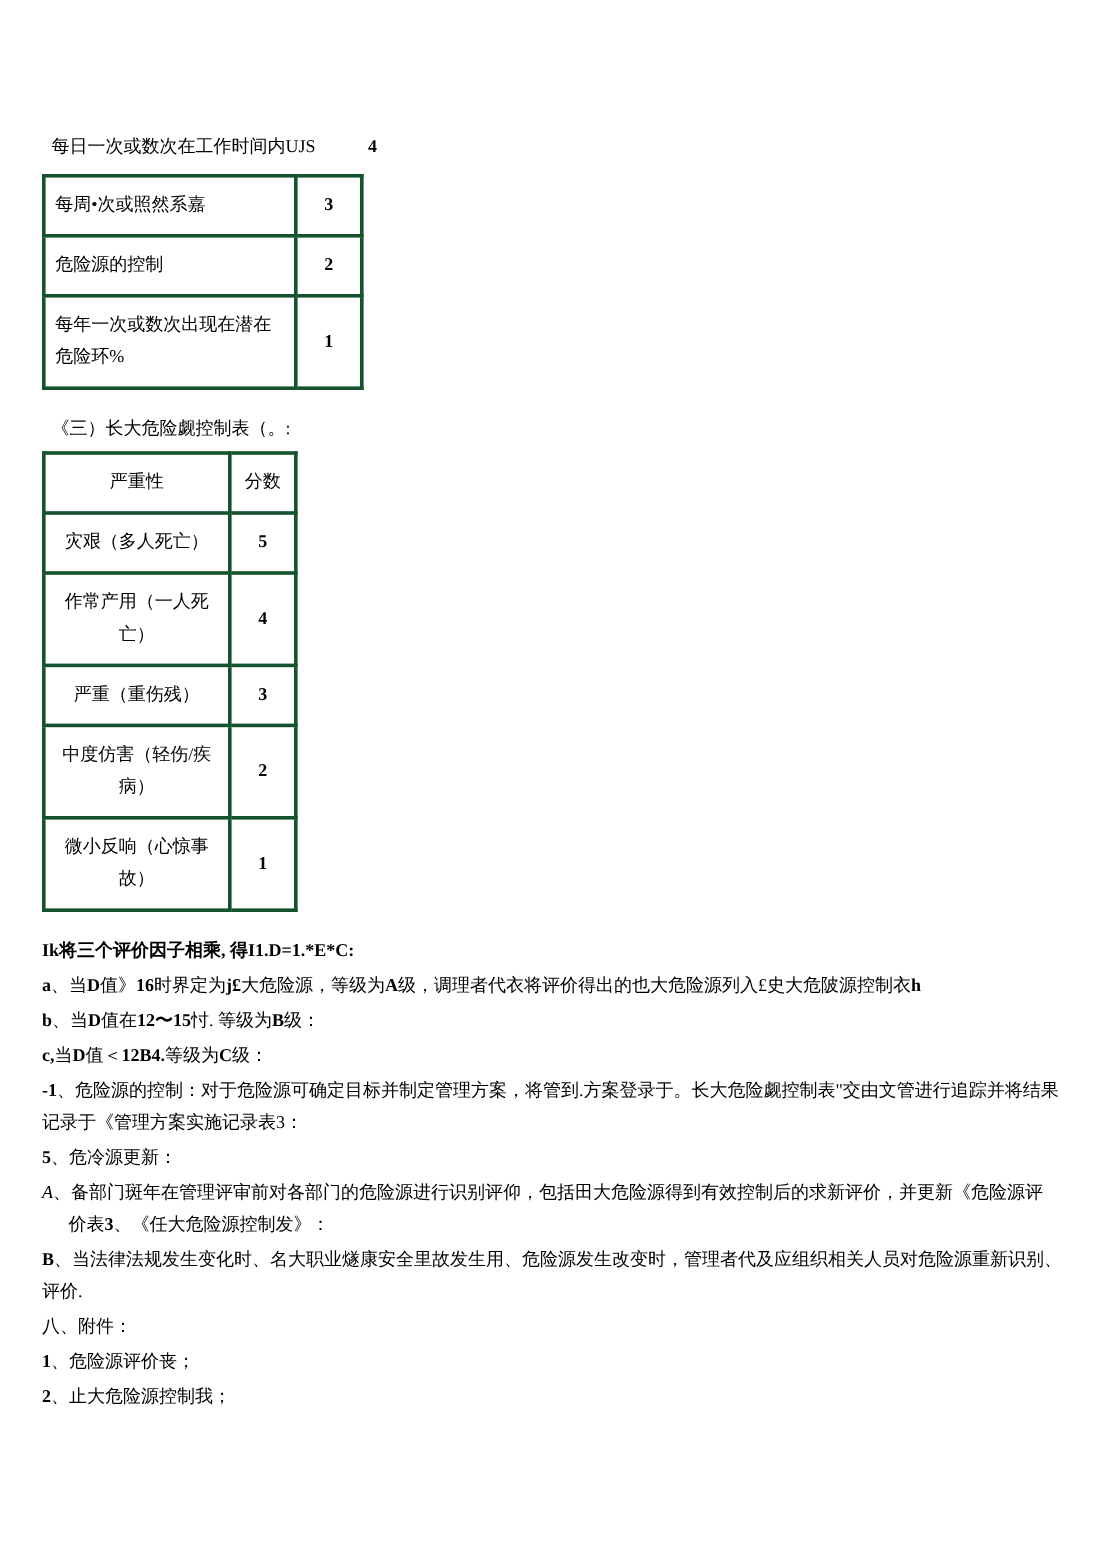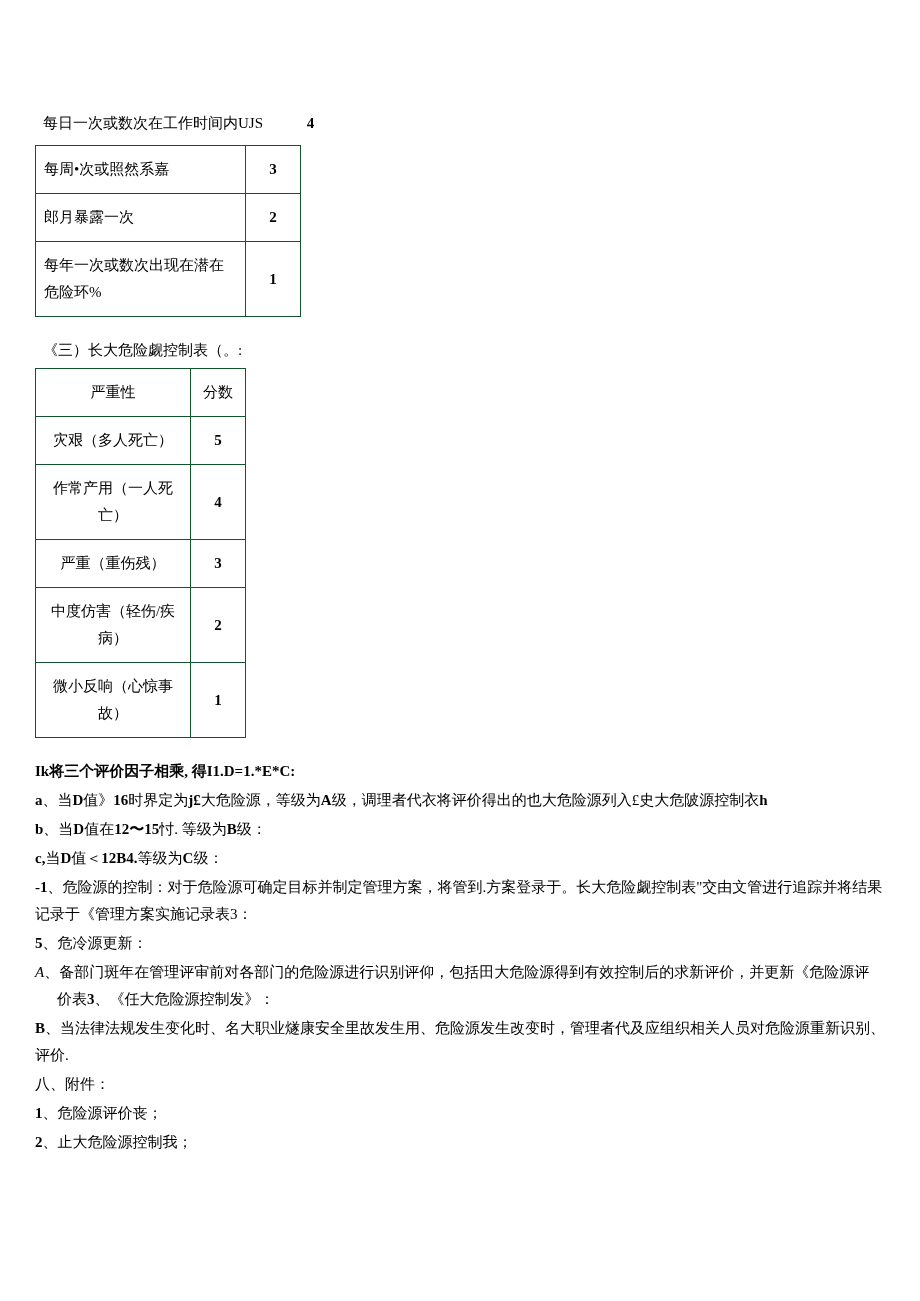--- a/index.html
+++ b/index.html
@@ -10,21 +10,21 @@
       color: #000;
       background: #fff;
       padding: 110px 35px 40px 35px;
       width: 920px;
     }
     table {
       border-collapse: collapse;
       margin-bottom: 20px;
     }
     td, th {
-      border: 1px solid #14532d;
+      border: 3px solid #14532d;
       padding: 10px 8px;
       vertical-align: middle;
       font-size: 15px;
     }
     .score-cell {
       text-align: center;
       font-weight: bold;
       width: 55px;
     }
     .label-cell { width: 155px; text-align: center; }
@@ -55,21 +55,21 @@
   <span class="right-text">4</span>
 </div>
 
 <table class="table1">
   <tbody>
       <tr>
     <td class="table1-label">每周•次或照然系嘉</td>
     <td class="score-cell">3</td>
   </tr>
   <tr>
-    <td class="table1-label">郎月暴露一次</td>
+    <td class="table1-label">危险源的控制</td>
     <td class="score-cell">2</td>
   </tr>
   <tr>
     <td class="table1-label">每年一次或数次出现在潜在危险环%</td>
     <td class="score-cell">1</td>
   </tr>
 </tbody>
   </table>
 
 <div class="section-title">《三）长大危险觑控制表（。:</div>

